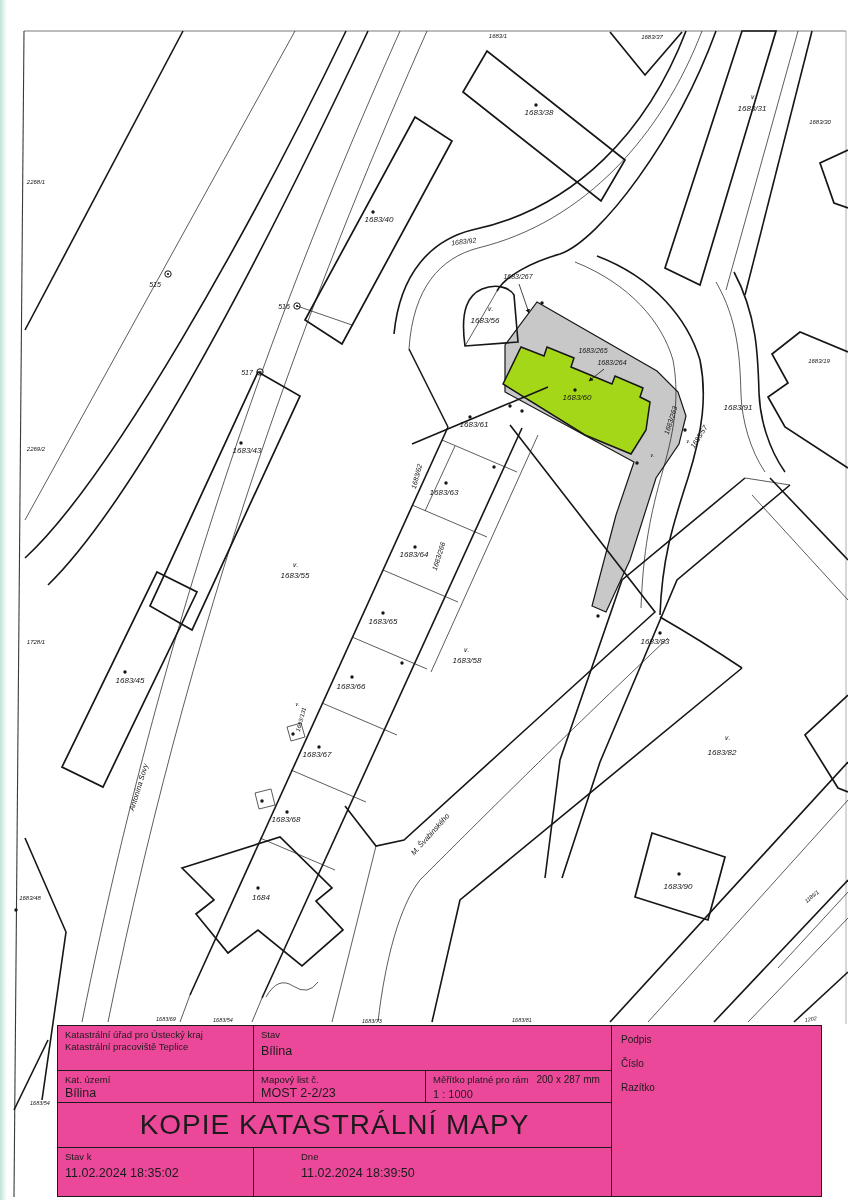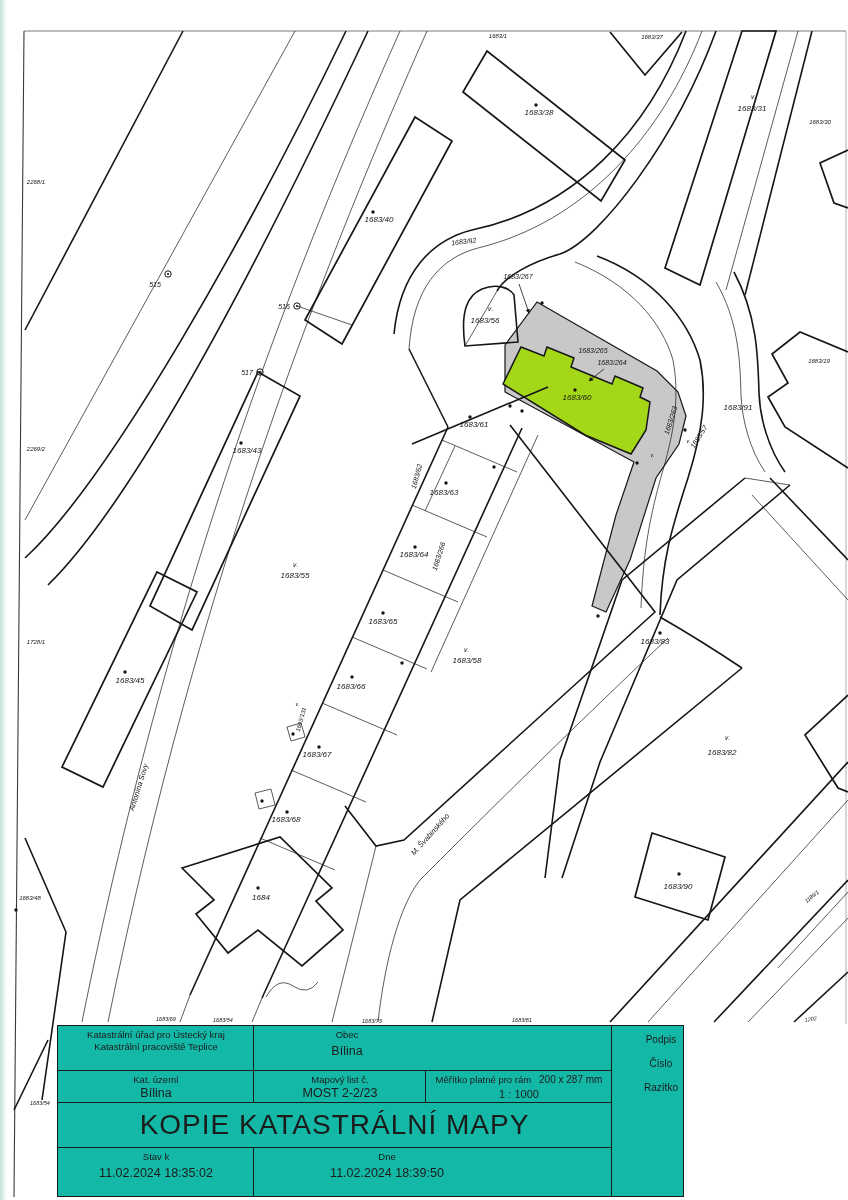--- a/index.html
+++ b/index.html
@@ -3,35 +3,35 @@
 <meta charset="utf-8">
 <style>
   html,body{margin:0;padding:0;background:#e8e8e6;}
   #page{position:relative;width:848px;height:1200px;background:#ffffff;overflow:hidden;
         font-family:"Liberation Sans", sans-serif;}
   #scan-strip{position:absolute;left:0;top:0;width:7px;height:1200px;
         background:linear-gradient(90deg,#bfe3dc,#eef7f4 70%,#ffffff);}
   #map-svg{position:absolute;left:0;top:0;}
   .parcel-label{font-family:"Liberation Sans", sans-serif;font-style:italic;fill:#141414;}
   
-  #doc-table{position:absolute;left:57px;top:1025px;width:627px;height:172px;
-        display:flex;background:#14b8a6;border:1.6px solid #1b1b1b;box-sizing:border-box;
-        color:#1b1b1b;text-align:center;}
+  #doc-table{position:absolute;left:57px;top:1025px;width:765px;height:172px;
+        display:flex;background:#ec4899;border:1.6px solid #1b1b1b;box-sizing:border-box;
+        color:#1b1b1b;}
   #tbl-left{width:553px;display:flex;flex-direction:column;box-sizing:border-box;}
   .trow{display:flex;box-sizing:border-box;border-bottom:1.3px solid #1b1b1b;}
   .trow:last-child{border-bottom:none;}
   .tcell{box-sizing:border-box;border-right:1.3px solid #1b1b1b;padding:3px 6px 2px 7px;overflow:hidden;}
   .tcell:last-child{border-right:none;}
   .lab{font-size:9.5px;line-height:12px;}
   .val{font-size:12.5px;line-height:15px;margin-top:3px;}
   .inline-val{font-size:10px;}
   #title-row{display:flex;align-items:center;justify-content:center;height:45px;
         border-bottom:1.3px solid #1b1b1b;box-sizing:border-box;}
   #doc-title{font-size:28px;letter-spacing:1px;white-space:nowrap;}
-  #tbl-right{width:212px;box-sizing:border-box;border-left:1.3px solid #1b1b1b;padding:8px 0 0 27px;}
+  #tbl-right{width:212px;box-sizing:border-box;border-left:1.3px solid #1b1b1b;padding:8px 0 0 9px;}
   #tbl-right .rlab{font-size:10px;margin-bottom:13px;}
 </style>
 </head>
 <body>
 
 <div id="page">
   <div id="scan-strip"></div>
 
   <svg id="map-svg" width="848" height="1200" viewBox="0 0 848 1200">
     <defs>
@@ -233,21 +233,21 @@
   </svg>
 
   <div id="doc-table">
     <div id="tbl-left">
       <div class="trow" style="height:46px;">
         <div class="tcell" style="width:196px;">
           <div class="lab">Katastrální úřad pro Ústecký kraj</div>
           <div class="lab">Katastrální pracoviště Teplice</div>
         </div>
         <div class="tcell" style="width:185px;">
-          <div class="lab">Obec</div>
+          <div class="lab">Stav</div>
           <div class="val">Bílina</div>
         </div>
       </div>
       <div class="trow" style="height:32px;">
         <div class="tcell" style="width:196px;">
           <div class="lab">Kat. území</div>
           <div class="val" style="margin-top:0;">Bílina</div>
         </div>
         <div class="tcell" style="width:172px;">
           <div class="lab">Mapový list č.</div>

